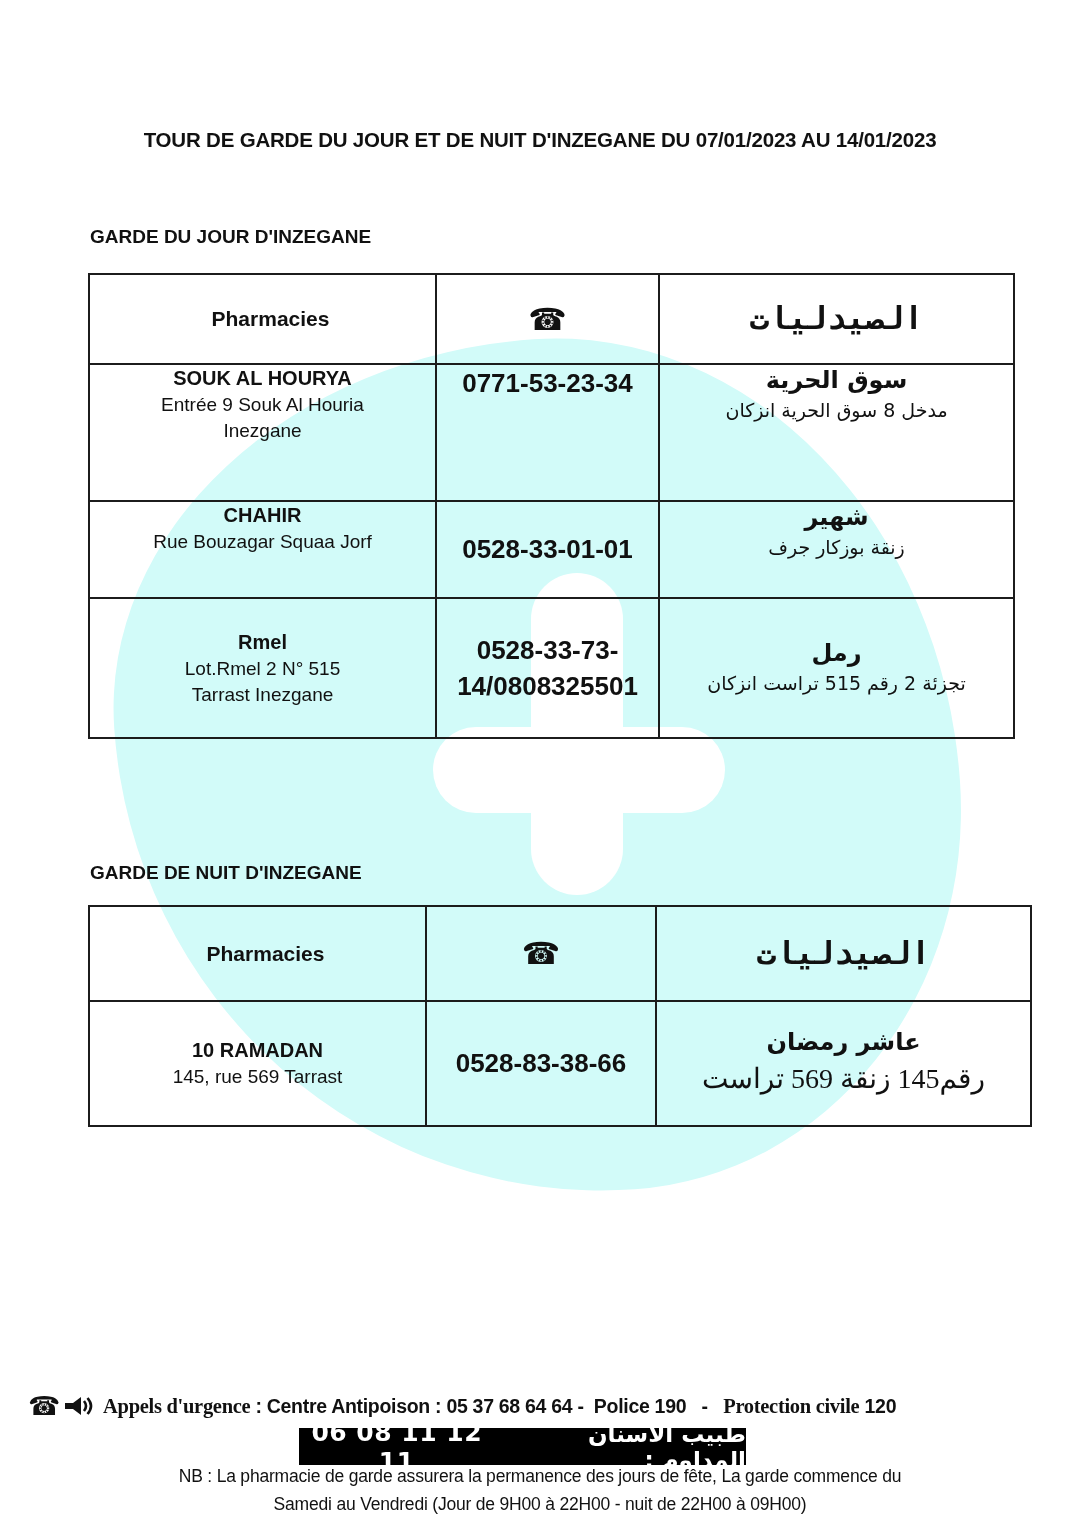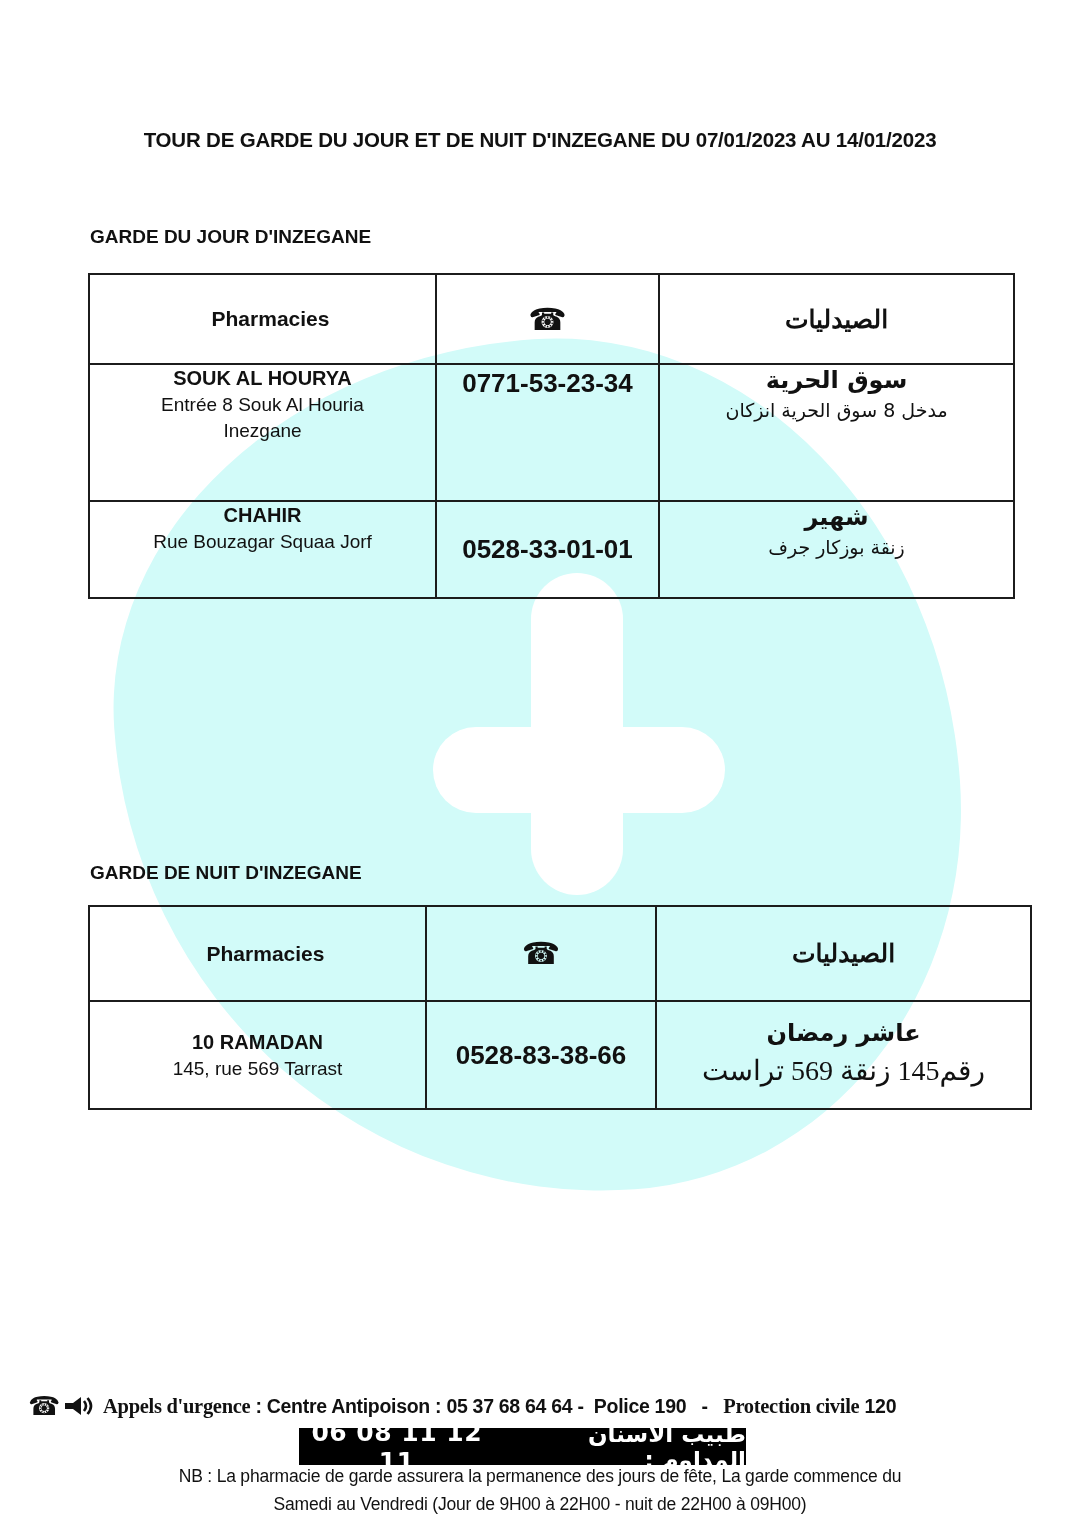--- a/index.html
+++ b/index.html
@@ -40,32 +40,32 @@
   table.garde { position:absolute; left:88px; border-collapse:collapse; table-layout:fixed; z-index:2; }
   table.day   { top:273px; width:925px; }
   table.night { top:905px; width:942px; }
   table.garde td { border:2px solid #1c1c1c; background:transparent; padding:0 6px; text-align:center; }
 
   tr.hdr-day    { height:90px; }
   tr.hdr-night  { height:95px; }
   tr.day-r1 { height:137px; }
   tr.day-r2 { height:97px;  }
   tr.day-r3 { height:140px; }
-  tr.night-r1 { height:108px;border-radius:10px; }
+  tr.night-r1 { height:125px;border-radius:10px; }
 
   td.vtop { vertical-align:top; }
   td.vmid { vertical-align:middle; }
   .pt22 { padding-top:22px; }
   .pt26 { padding-top:26px; }
   .pt16 { padding-top:16px; }
   .pt6  { padding-top:6px; }
   .pt10 { padding-top:10px; }
 
   .hdr-fr  { font-size:21px; font-weight:bold;padding-left:16px; }
-  .hdr-ar  { font-size:25px; font-weight:bold; font-family:Liberation Serif, serif; }
+  .hdr-ar  { font-size:32px; font-weight:bold; font-family:Liberation Mono, monospace; }
   .phone-glyph { font-size:31px; line-height:1; font-family:"DejaVu Sans", sans-serif; }
 
   .ph-name  { font-size:20px; font-weight:bold; line-height:1.35; }
   .ph-addr  { font-size:19px; line-height:1.35; }
   .ph-phone { font-size:26px; font-weight:bold; line-height:1.4; }
 
   .ar-cell  { font-family:"DejaVu Sans", sans-serif; }
   .ar-name  { font-size:24px; font-weight:bold; line-height:1.3; font-family:"DejaVu Sans", sans-serif; }
   .ar-addr  { font-size:19px; line-height:1.5; font-family:"DejaVu Sans", sans-serif; }
   .ar-addr-lg { font-size:28px; line-height:1.5; font-family:Liberation Serif, serif; }
@@ -124,21 +124,21 @@
           <span class="phone-glyph">☎</span>
         </td>
         <td class="vmid" dir="rtl">
           <span class="hdr-ar">الصيدليات</span>
         </td>
       </tr>
 
       <tr class="day-r1">
         <td class="vtop pt22">
           <div class="ph-name">SOUK AL HOURYA</div>
-          <div class="ph-addr">Entrée 8 Souk Al Houria</div>
+          <div class="ph-addr">Entrée 9 Souk Al Houria</div>
           <div class="ph-addr">Inezgane</div>
         </td>
         <td class="vtop pt26">
           <div class="ph-phone">0771-53-23-34</div>
         </td>
         <td class="vtop pt16 ar-cell" dir="rtl">
           <div class="ar-name">سوق الحرية</div>
           <div class="ar-addr">مدخل 8 سوق الحرية انزكان</div>
         </td>
       </tr>
@@ -150,20 +150,35 @@
         </td>
         <td class="vmid pt10">
           <div class="ph-phone">0528-33-01-01</div>
         </td>
         <td class="vtop pt6 ar-cell" dir="rtl">
           <div class="ar-name">شهير</div>
           <div class="ar-addr">زنقة بوزكار جرف</div>
         </td>
       </tr>
 
+      <tr class="day-r3">
+        <td class="vmid">
+          <div class="ph-name">Rmel</div>
+          <div class="ph-addr">Lot.Rmel 2 N° 515</div>
+          <div class="ph-addr">Tarrast Inezgane</div>
+        </td>
+        <td class="vmid">
+          <div class="ph-phone">0528-33-73-</div>
+          <div class="ph-phone">14/0808325501</div>
+        </td>
+        <td class="vmid ar-cell" dir="rtl">
+          <div class="ar-name">رمل</div>
+          <div class="ar-addr">تجزئة 2 رقم 515 تراست انزكان</div>
+        </td>
+      </tr>
     </tbody>
   </table>
 
   <div class="section-heading night-heading">GARDE DE NUIT D'INZEGANE</div>
 
   <table class="garde night">
     <colgroup>
         <col style="width:337px">
         <col style="width:230px">
         <col style="width:375px">

